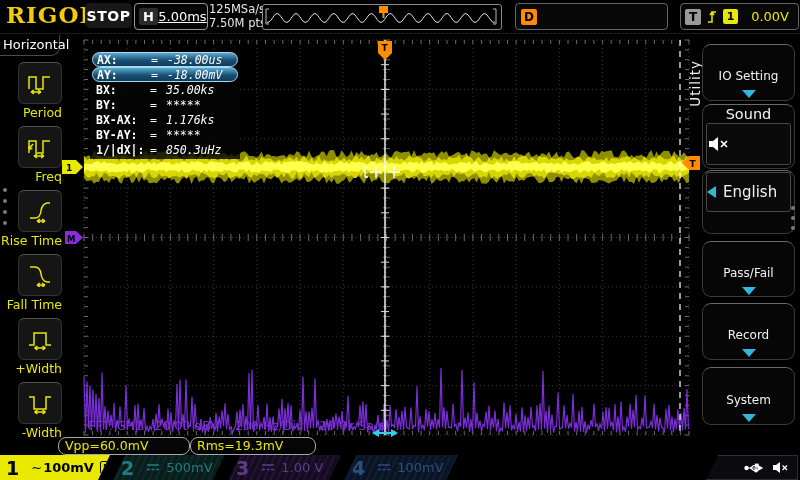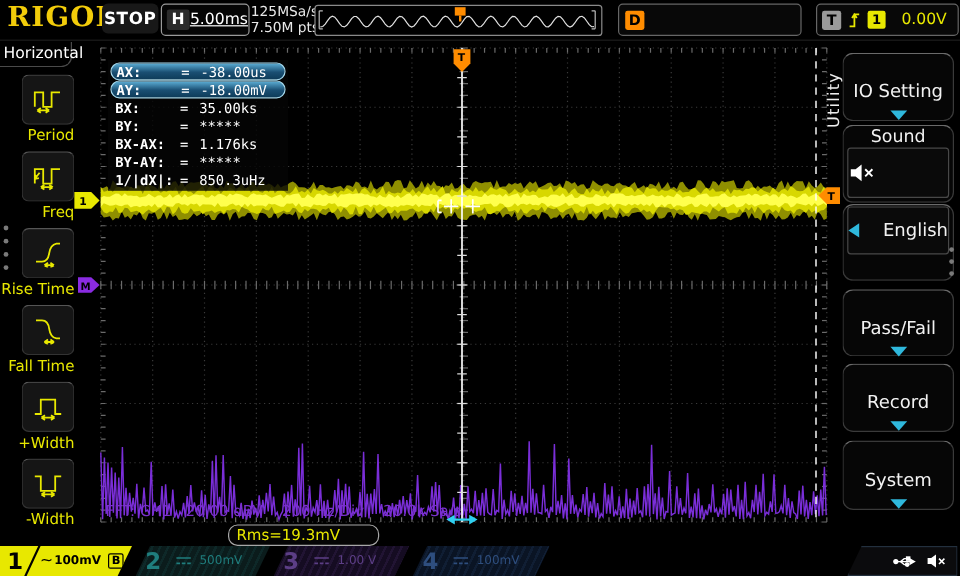--- a/index.html
+++ b/index.html
@@ -41,53 +41,53 @@
   .lm-label{margin-top:1px;color:#e8e800;font-size:12.5px;}
   .dots{position:absolute;display:flex;flex-direction:column;gap:7px;}
   .dot{width:4px;height:4px;border-radius:50%;background:#7a7a7a;}
 
   
   #scope-svg{position:absolute;left:59px;top:38px;width:646px;height:404px;z-index:1;}
   #cursor-panel{position:absolute;left:90px;top:50px;width:146px;background:rgba(5,5,5,.8);z-index:3;padding:2px 2px;}
   .cur-row{display:flex;height:15px;align-items:center;padding:0 4px;border-radius:8px;
            font-family:"DejaVu Sans Mono","Liberation Mono",monospace;font-size:11.5px;color:#fff;}
   .cur-row.hl{background:linear-gradient(#5aabd2,#1a4f73 55%,#0e3c5a);border:1px solid #a5d8ec;height:13px;}
-  .cur-l{width:54px;font-weight:bold;} .cur-e{width:16px;} .cur-v{flex:1;}
+  .cur-l{width:54px;font-weight:bold;} .cur-e{width:16px;} .cur-v{flex:1;font-style:italic;}
   #fft-status{position:absolute;left:88px;top:418px;z-index:2;color:#7a30cc;font-size:12.5px;white-space:pre;}
   .meas-badge{position:absolute;top:437px;height:16px;background:#050505;border:1px solid #a8a8a8;border-radius:8px;
               color:#e8e800;font-size:12.5px;line-height:16px;padding:0 6px;z-index:3;}
   #vpp{left:58px;width:118px;} #rms{left:190px;width:112px;}
 
   
   #utility-tab{position:absolute;left:687px;top:60px;color:#eee;font-size:13.5px;
                writing-mode:vertical-rl;transform:rotate(180deg);letter-spacing:1px;}
   .menu-box,.menu-group{position:absolute;left:702px;width:93px;background:#060606;border:1px solid #3a3a3a;
                border-top-color:#6a6a6a;border-radius:9px;box-sizing:border-box;}
   .menu-box{display:flex;flex-direction:column;align-items:center;justify-content:center;gap:7px;}
-  .menu-label{color:#f2f2f2;font-size:15px;margin-top:22px;}
+  .menu-label{color:#f2f2f2;font-size:12px;margin-top:22px;}
   .tri-down{width:0;height:0;border-left:7px solid transparent;border-right:7px solid transparent;border-top:8px solid #2fb8dc;}
   .tri-left{width:0;height:0;border-top:6px solid transparent;border-bottom:6px solid transparent;border-right:9px solid #2fb8dc;}
   .menu-group .group-label{height:17px;display:flex;align-items:center;justify-content:center;color:#f2f2f2;font-size:14.5px;text-align:right;}
   .menu-group .group-value{margin:1px 3px 4px;border:1px solid #484848;border-radius:3px;background:#0a0a0a;
-               display:flex;align-items:center;justify-content:space-between;gap:7px;color:#f2f2f2;font-size:15px;}
+               display:flex;align-items:center;justify-content:flex-start;gap:7px;color:#f2f2f2;font-size:15px;}
 
   
   .ch{position:absolute;top:455px;height:25px;display:flex;align-items:center;}
   #ch1{left:0;width:110px;background:#e8e800;color:#000;clip-path:polygon(0 0,110px 0,98px 25px,0 25px);}
   #ch2{left:113px;width:112px;color:#1f7d7d;background:#0b1c1c repeating-linear-gradient(115deg,rgba(47,184,184,.08) 0 2px,transparent 2px 6px);
        clip-path:polygon(12px 0,112px 0,100px 25px,0 25px);}
   #ch3{left:228px;width:113px;color:#5c3e86;background:#150c22 repeating-linear-gradient(115deg,rgba(140,90,200,.10) 0 2px,transparent 2px 6px);
        clip-path:polygon(12px 0,113px 0,101px 25px,0 25px);}
   #ch4{left:344px;width:114px;color:#2e4e7e;background:#0a1424 repeating-linear-gradient(115deg,rgba(70,120,190,.10) 0 2px,transparent 2px 6px);
        clip-path:polygon(12px 0,114px 0,102px 25px,0 25px);}
   .ch-num{font-size:19px;font-weight:bold;margin-left:8px;}
   #ch1 .ch-num{margin-left:6px;}
   .ch1-div{width:2px;height:25px;background:#000;transform:skewX(-25deg);margin:0 5px 0 7px;}
   .ch-coup{font-size:13px;}
-  .ch-scale{font-size:10px;margin-left:6px;}
+  .ch-scale{font-size:13px;margin-left:6px;}
   #ch1 .ch-scale{font-weight:bold;margin-left:1px;}
   .coup-svg{margin-left:12px;}
   .bw-chip{border:1.5px solid #000;color:#000;font-size:9.5px;font-weight:bold;padding:0 2px;border-radius:2px;
            margin-left:6px;line-height:11px;}
   #sysicons{position:absolute;left:706px;top:455px;width:92px;height:25px;background:#0b0b0d;border:1px solid #23303e;
             box-sizing:border-box;clip-path:polygon(12px 0,92px 0,92px 25px,0 25px);
             display:flex;align-items:center;justify-content:flex-end;gap:8px;padding-right:8px;}
 </style>
 </head>
 <body>
@@ -658,20 +658,21 @@
         <span class="cur-v">*****</span>
       </div>
     <div class="cur-row">
         <span class="cur-l">1/|dX|:</span>
         <span class="cur-e">=</span>
         <span class="cur-v">850.3uHz</span>
       </div>
   </div>
 
   <div id="fft-status">FFT: CH1   20.00 dBV    200 Hz/Div    20.0k Sa/s</div>
+  <div id="vpp" class="meas-badge">Vpp=60.0mV</div>
   <div id="rms" class="meas-badge">Rms=19.3mV</div>
 
   <nav>
     <div id="utility-tab">Utility</div>
 
     <div class="menu-box" style="top:44px;height:57px">
       <span class="menu-label">IO Setting</span>
       <span class="tri-down"></span>
     </div>
 

